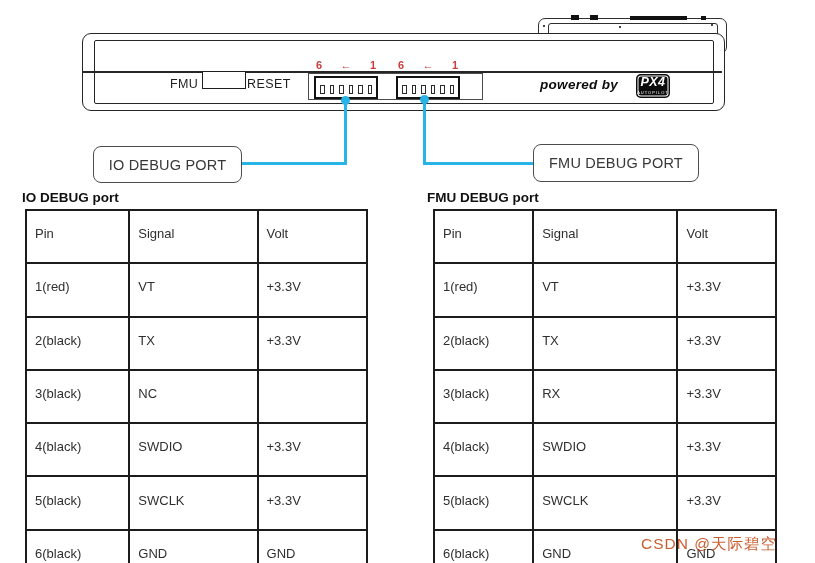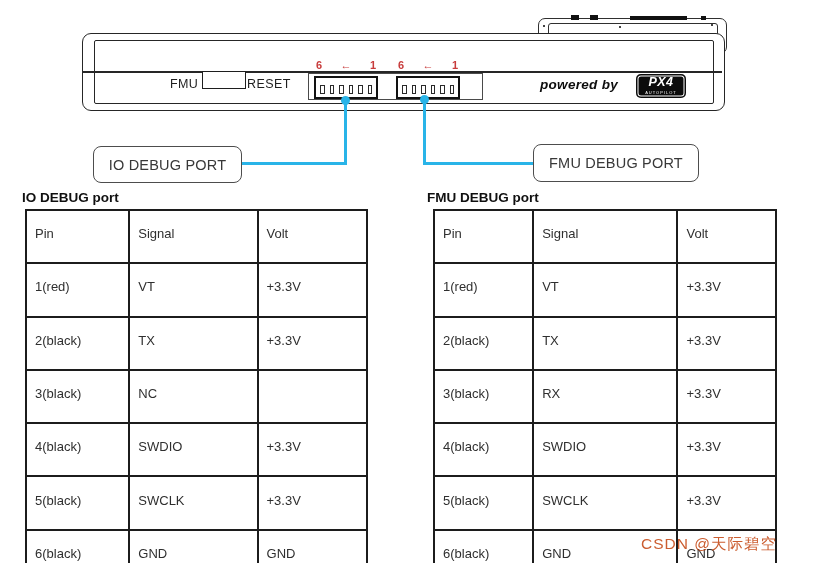--- a/index.html
+++ b/index.html
@@ -32,21 +32,21 @@
              z-index:4;display:flex;justify-content:space-between;align-items:flex-end;
              padding:0 4px;box-sizing:border-box;}
   .pin{width:4.5px;height:9.5px;border:1.5px solid #2a2a2a;background:#fff;
        margin-bottom:3px;box-sizing:border-box;}
   .pin-labels{top:59px;width:64px;display:flex;justify-content:space-between;
               padding:0 2px;box-sizing:border-box;font-size:11px;font-weight:bold;
               color:var(--annotation-red,#c83c3c);z-index:5;}
 
   .powered-by{left:540px;top:77px;font-size:13.5px;font-style:italic;font-weight:bold;
               letter-spacing:.3px;color:#0d0d0d;z-index:5;}
-  .px4-logo{left:636px;top:74px;width:50px;height:24px;background:#0c0c0c;border-radius:5px;
+  .px4-logo{left:636px;top:74px;width:34px;height:24px;background:#0c0c0c;border-radius:5px;
             z-index:5;text-align:center;box-shadow:inset 0 0 0 1.5px #0c0c0c, inset 0 0 0 2.5px #fff;}
   .px4-text{display:block;color:#fff;font-style:italic;font-weight:bold;font-size:12.5px;
             line-height:15px;margin-top:1px;letter-spacing:.5px;}
   .px4-sub{display:block;color:#fff;font-size:4px;letter-spacing:1px;line-height:5px;}
 
   
   .cyan{background:var(--accent,#29b4e8);z-index:4;}
   .cyan-dot{width:9.5px;height:9.5px;border-radius:50%;background:var(--accent,#29b4e8);z-index:4;}
   .callout{border:1.5px solid #4d4d4d;border-radius:8px;background:#fff;z-index:5;
            display:flex;align-items:center;justify-content:center;font-size:14.5px;

